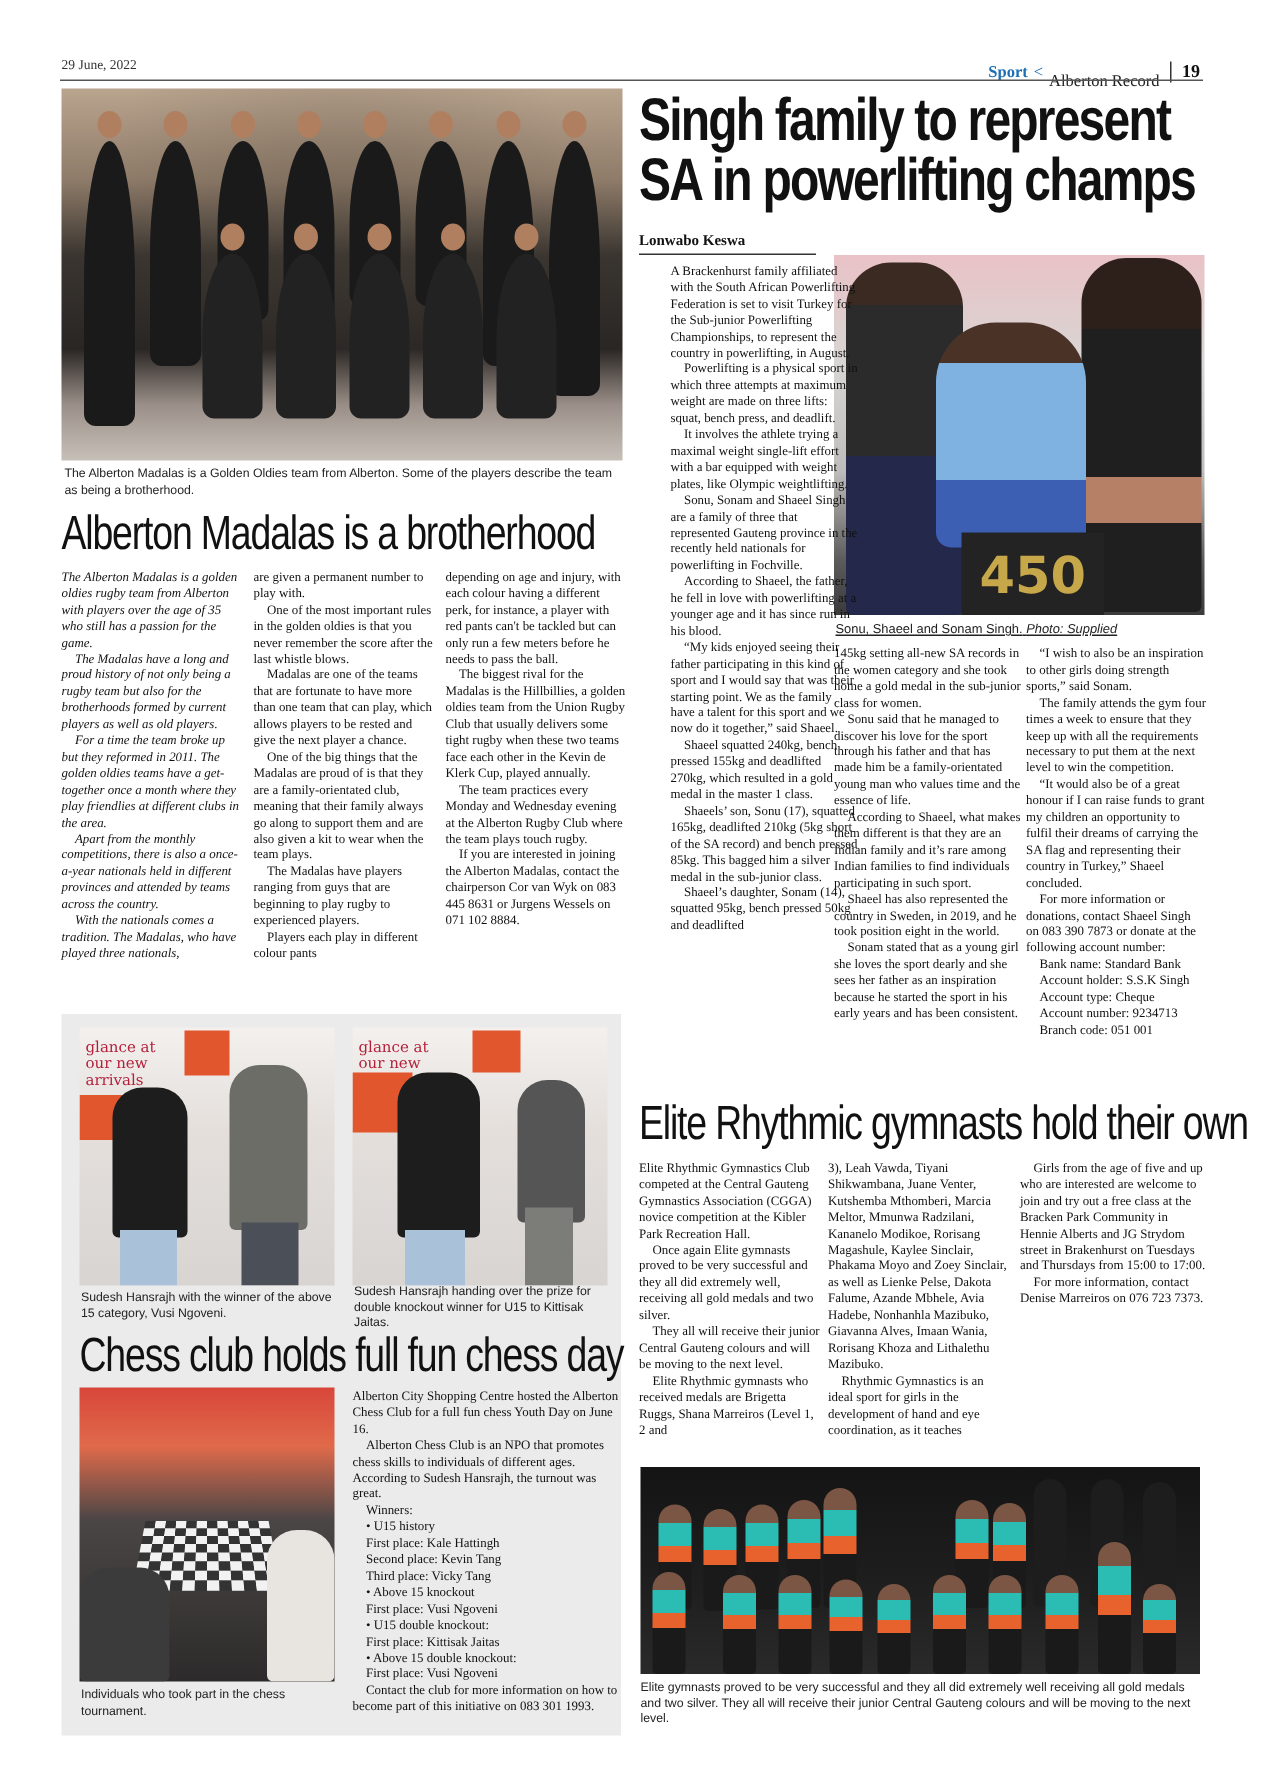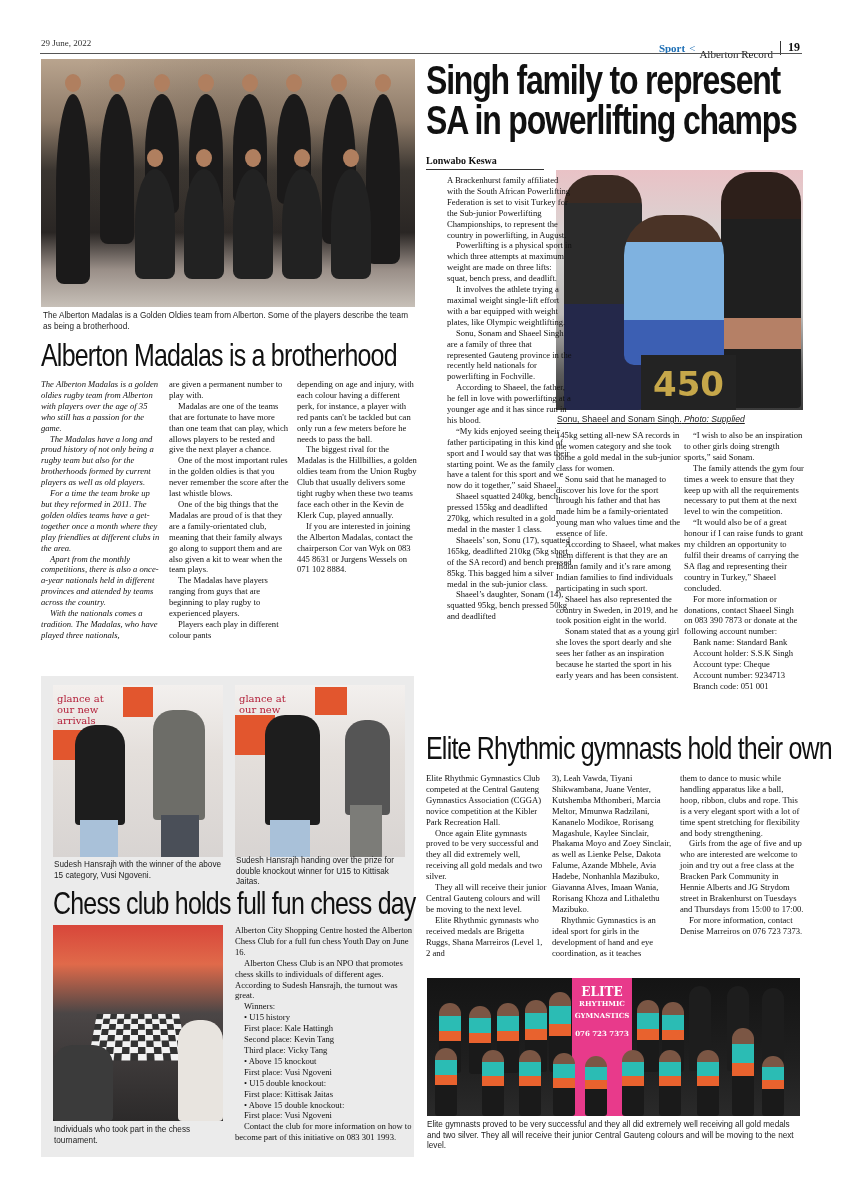--- a/index.html
+++ b/index.html
@@ -147,29 +147,30 @@
 
 <div class="abs col" style="left:41px; top:379px; width:122px;font-style:italic;">
   <p class="first">The Alberton Madalas is a golden oldies rugby team from Alberton with players over the age of 35 who still has a passion for the game.</p>
   <p>The Madalas have a long and proud history of not only being a rugby team but also for the brotherhoods formed by current players as well as old players.</p>
   <p>For a time the team broke up but they reformed in 2011. The golden oldies teams have a get-together once a month where they play friendlies at different clubs in the area.</p>
   <p>Apart from the monthly competitions, there is also a once-a-year nationals held in different provinces and attended by teams across the country.</p>
   <p>With the nationals comes a tradition. The Madalas, who have played three nationals,</p>
 </div>
 <div class="abs col" style="left:169px; top:379px; width:122px;">
   <p class="first">are given a permanent number to play with.</p>
+  <p>One of the most important rules in the golden oldies is that you never remember the score after the last whistle blows.</p>
   <p>Madalas are one of the teams that are fortunate to have more than one team that can play, which allows players to be rested and give the next player a chance.</p>
-  <p>One of the most important rules in the golden oldies is that you never remember the score after the last whistle blows.</p>
   <p>One of the big things that the Madalas are proud of is that they are a family-orientated club, meaning that their family always go along to support them and are also given a kit to wear when the team plays.</p>
   <p>The Madalas have players ranging from guys that are beginning to play rugby to experienced players.</p>
   <p>Players each play in different colour pants</p>
 </div>
 <div class="abs col" style="left:297px; top:379px; width:122px;">
   <p class="first">depending on age and injury, with each colour having a different perk, for instance, a player with red pants can't be tackled but can only run a few meters before he needs to pass the ball.</p>
   <p>The biggest rival for the Madalas is the Hillbillies, a golden oldies team from the Union Rugby Club that usually delivers some tight rugby when these two teams face each other in the Kevin de Klerk Cup, played annually.</p>
+  <p>The team practices every Monday and Wednesday evening at the Alberton Rugby Club where the team plays touch rugby.</p>
   <p>If you are interested in joining the Alberton Madalas, contact the chairperson Cor van Wyk on 083 445 8631 or Jurgens Wessels on 071 102 8884.</p>
 </div>
 
 <div class="abs hl-bold" style="left:426px; top:60px; font-size:40px; white-space:nowrap; transform:scaleX(0.80);">
   <div>Singh family to represent</div>
   <div>SA in powerlifting champs</div>
 </div>
 <div class="abs byline" style="left:426px; top:155px;">Lonwabo Keswa</div>
 <div class="abs byline-rule" style="left:426px; top:169px; width:118px;"></div>
 
@@ -269,32 +270,25 @@
   <p class="first">Elite Rhythmic Gymnastics Club competed at the Central Gauteng Gymnastics Association (CGGA) novice competition at the Kibler Park Recreation Hall.</p>
   <p>Once again Elite gymnasts proved to be very successful and they all did extremely well, receiving all gold medals and two silver.</p>
   <p>They all will receive their junior Central Gauteng colours and will be moving to the next level.</p>
   <p>Elite Rhythmic gymnasts who received medals are Brigetta Ruggs, Shana Marreiros (Level 1, 2 and</p>
 </div>
 <div class="abs col" style="left:552px; top:773px; width:122px;">
   <p class="first">3), Leah Vawda, Tiyani Shikwambana, Juane Venter, Kutshemba Mthomberi, Marcia Meltor, Mmunwa Radzilani, Kananelo Modikoe, Rorisang Magashule, Kaylee Sinclair, Phakama Moyo and Zoey Sinclair, as well as Lienke Pelse, Dakota Falume, Azande Mbhele, Avia Hadebe, Nonhanhla Mazibuko, Giavanna Alves, Imaan Wania, Rorisang Khoza and Lithalethu Mazibuko.</p>
   <p>Rhythmic Gymnastics is an ideal sport for girls in the development of hand and eye coordination, as it teaches</p>
 </div>
 <div class="abs col" style="left:680px; top:773px; width:124px;">
-  <p class="first">them to dance to music while handling apparatus like a ball, hoop, ribbon, clubs and rope. This is a very elegant sport with a lot of time spent stretching for flexibility and body strengthening.</p>
   <p>Girls from the age of five and up who are interested are welcome to join and try out a free class at the Bracken Park Community in Hennie Alberts and JG Strydom street in Brakenhurst on Tuesdays and Thursdays from 15:00 to 17:00.</p>
   <p>For more information, contact Denise Marreiros on 076 723 7373.</p>
 </div>
 
 <div class="abs photo ph-gym">
-  <div class="sign">
-    <div style="font-size:12px;">ELITE</div>
-    <div style="font-size:7px;">RHYTHMIC</div>
-    <div style="font-size:7px;">GYMNASTICS</div>
-    <div style="font-size:7px; margin-top:6px;">076 723 7373</div>
-  </div>
   <div class="kid" style="left:12px; top:25px; height:70px;"></div>
   <div class="kid" style="left:42px; top:28px; height:68px;"></div>
   <div class="kid" style="left:70px; top:25px; height:70px;"></div>
   <div class="kid" style="left:98px; top:22px; height:72px;"></div>
   <div class="kid" style="left:122px; top:14px; height:80px;"></div>
   <div class="kid" style="left:210px; top:22px; height:72px;"></div>
   <div class="kid" style="left:235px; top:24px; height:70px;"></div>
   <div class="kid" style="left:262px; top:8px; height:85px; background:#1d1d1d;"></div>
   <div class="kid" style="left:300px; top:8px; height:85px; background:#1d1d1d;"></div>
   <div class="kid" style="left:335px; top:10px; height:85px; background:#1d1d1d;"></div>

